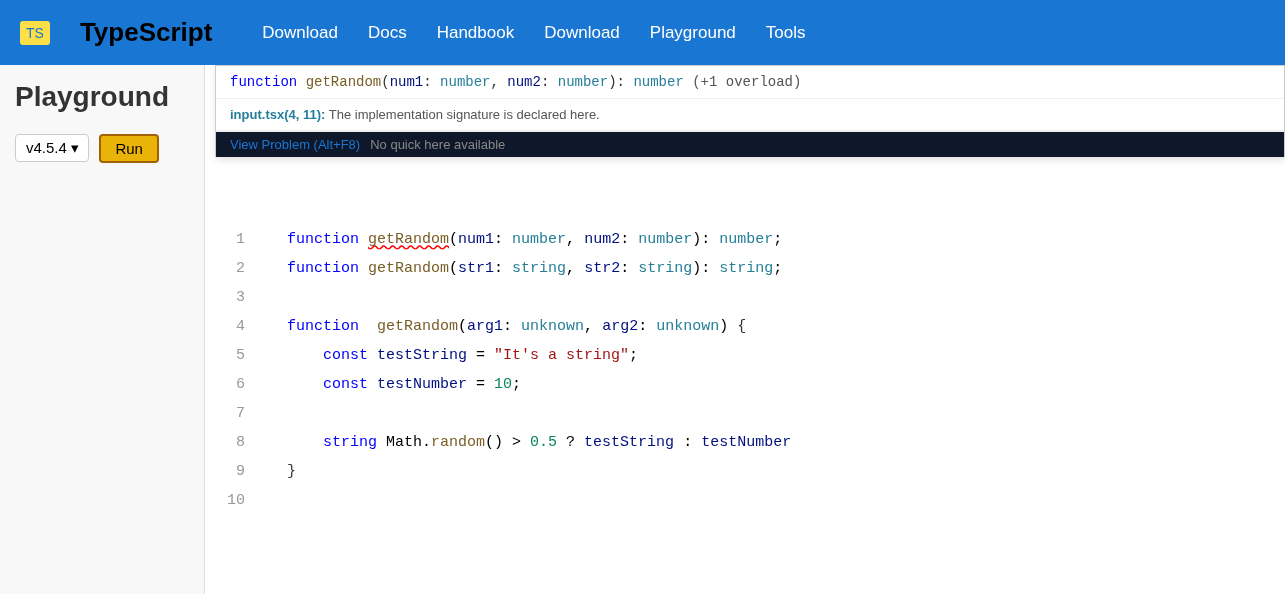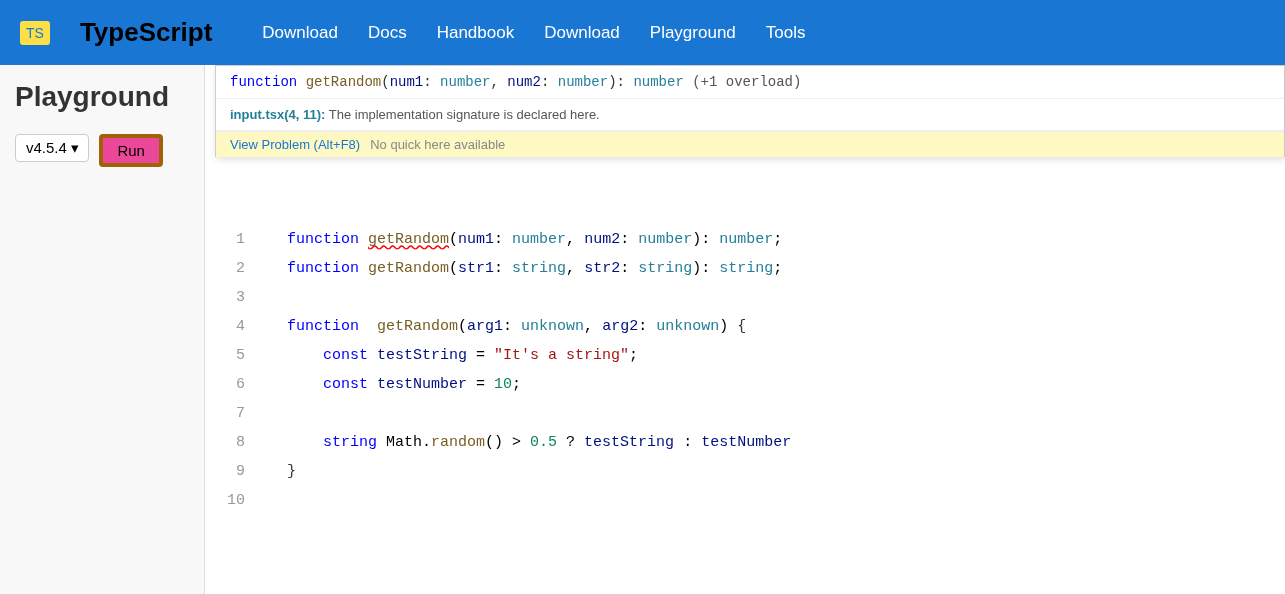--- a/index.html
+++ b/index.html
@@ -67,22 +67,22 @@
       border: 1px solid #ccc;
       border-radius: 4px;
       padding: 4px 10px;
       font-size: 15px;
       cursor: pointer;
       display: flex;
       align-items: center;
       gap: 4px;
     }
     .run-btn {
-      background: #ec4899;
-      border: 4px solid #a16207;
+      background: #eab308;
+      border: 2px solid #a16207;
       border-radius: 4px;
       padding: 4px 14px;
       font-size: 15px;
       cursor: pointer;
     }
 
     
     .editor-area {
       flex: 1;
       position: relative;
@@ -121,21 +121,21 @@
       color: #555;
       font-family: 'Segoe UI', Arial, sans-serif;
       font-size: 13px;
     }
     .tooltip-actions {
       display: flex;
       align-items: center;
       gap: 10px;
       padding: 5px 14px;
       border-top: 1px solid #eee;
-      background: #fef9c3;
+      background: #0f172a;
       font-size: 13px;
     }
     .view-problem-link {
       color: #1976d2;
       cursor: pointer;
       text-decoration: none;
     }
     .no-fixes {
       color: #888;
     }

